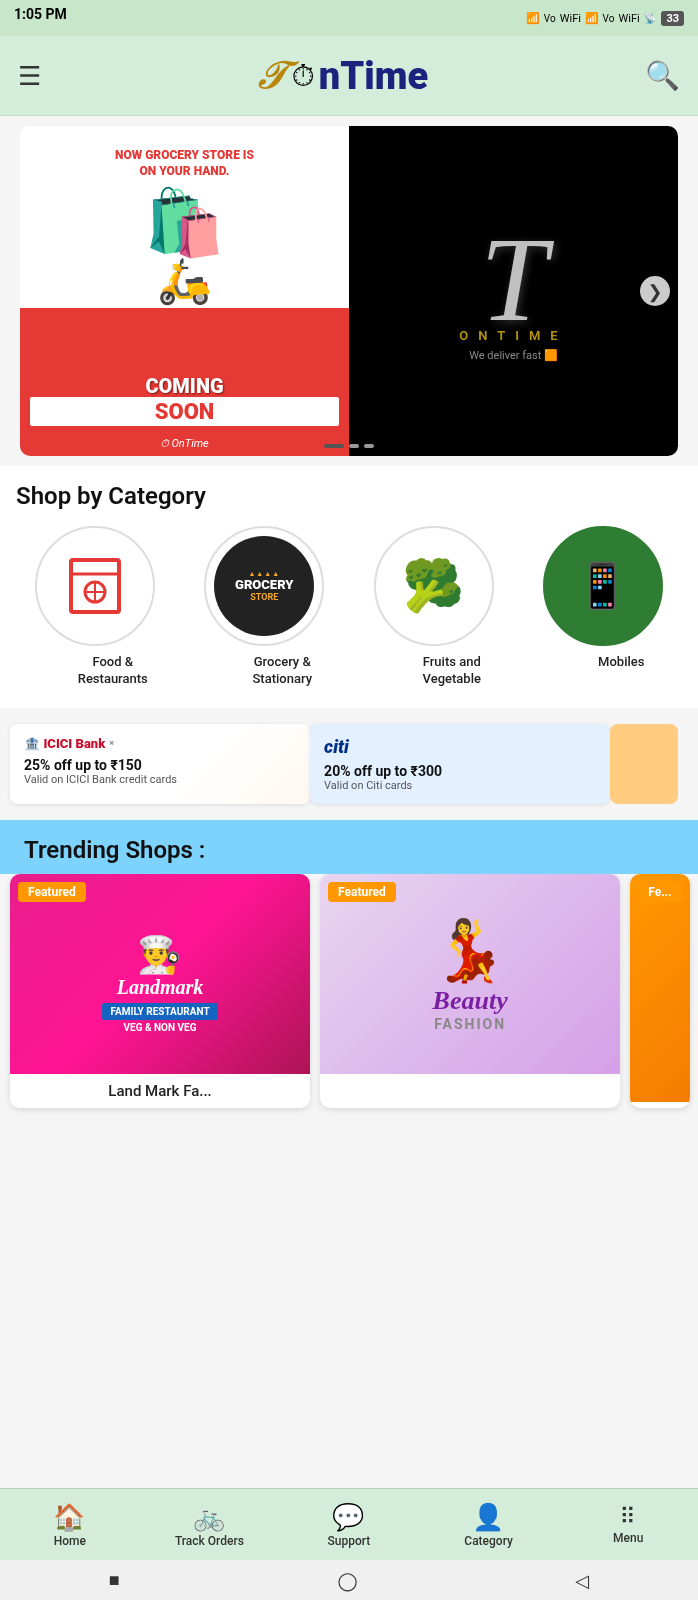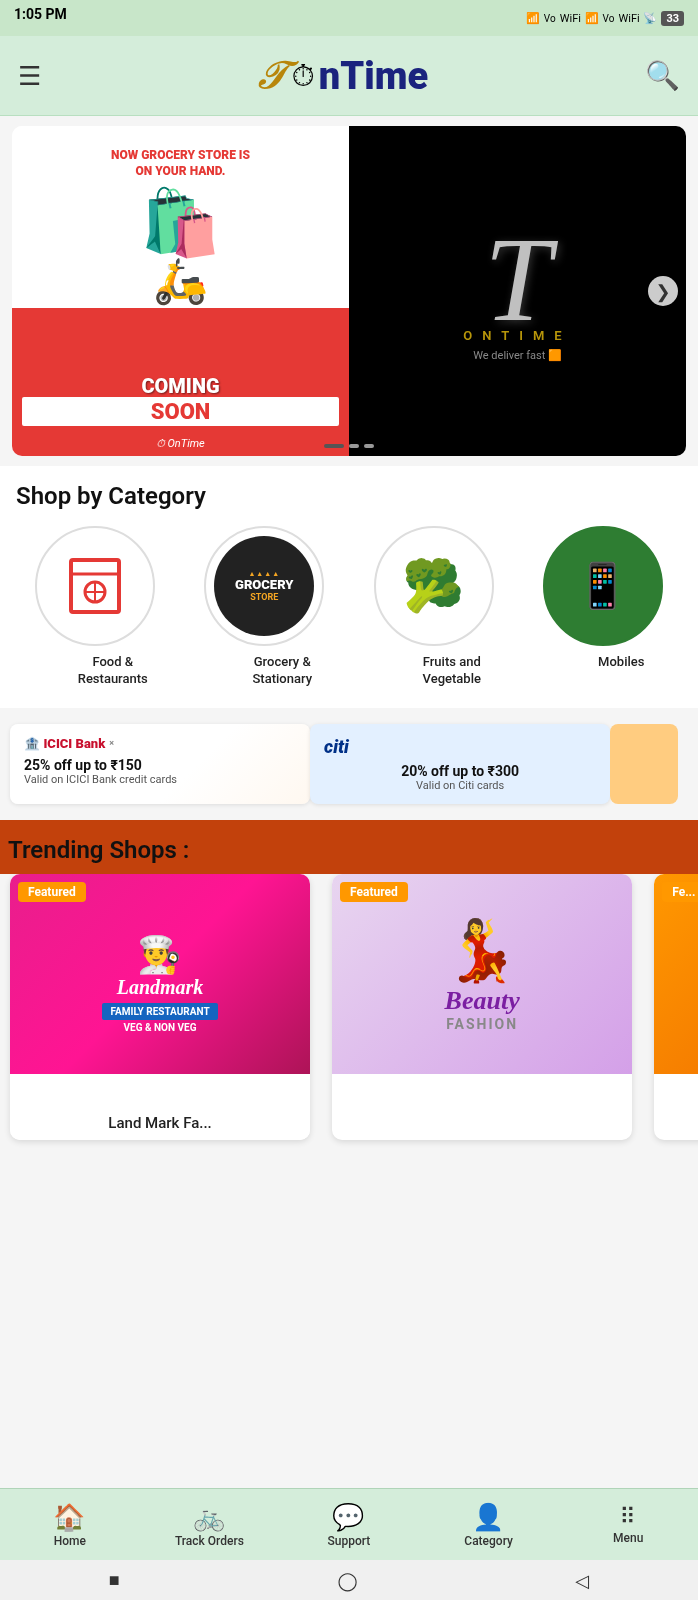--- a/index.html
+++ b/index.html
@@ -55,21 +55,21 @@
     }
     .header-search-icon {
       font-size: 28px;
       color: #333;
       cursor: pointer;
     }
 
     
     .carousel {
       position: relative;
-      margin: 10px 12px;
+      margin: 10px 20px;
       border-radius: 10px;
       overflow: hidden;
       height: 330px;
       background: #fff;
     }
     .carousel-inner {
       display: flex;
       height: 100%;
     }
     .carousel-slide {
@@ -237,21 +237,20 @@
       border-radius: 8px;
       padding: 12px 14px;
       background: #fff;
       box-shadow: 0 1px 4px rgba(0,0,0,0.1);
     }
     .offer-card.icici {
       background: linear-gradient(135deg, #fff 60%, #fff8f0 100%);
     }
     .offer-card.citi {
       background: #e3f0ff;
-      text-align: center;
     }
     .offer-bank-logo {
       font-size: 12px;
       font-weight: bold;
       margin-bottom: 6px;
       display: flex;
       align-items: center;
       gap: 4px;
     }
     .icici-logo { color: #c8102e; font-size: 11px; }
@@ -269,28 +268,28 @@
       flex: 0 0 10%;
       background: #ffcc80;
       border-radius: 8px;
     }
 
     
     .trending-title {
       font-size: 24px;
       font-weight: 600;
       color: #111;
-      padding: 16px 16px 10px 8px;
-      background: #c2410c;
+      padding: 16px 16px 10px 24px;
+      background: #7dd3fc;
     }
     .trending-shops {
       background: #f5f5f5;
       padding: 0 10px 100px 10px;
       display: flex;
-      gap: 22px;
+      gap: 10px;
       overflow: hidden;
     }
     .shop-card {
       flex: 0 0 calc(45% - 5px);
       border-radius: 10px;
       overflow: hidden;
       background: #fff;
       box-shadow: 0 2px 6px rgba(0,0,0,0.12);
       position: relative;
     }
@@ -374,21 +373,20 @@
       color: #888;
       letter-spacing: 2px;
     }
     .shop-name {
       padding: 8px 10px;
       font-size: 15px;
       font-weight: 500;
       color: #222;
       background: #fff;
       text-align: center;
-      margin-top: 32px;
     }
 
     
     .bottom-nav {
       position: fixed;
       bottom: 40px;
       left: 0;
       width: 698px;
       background: #d4edda;
       display: flex;
@@ -600,21 +598,21 @@
         <div class="featured-badge">Featured</div>
         <div class="beauty-content">
           <div class="beauty-figure">💃</div>
           <div class="beauty-text">Beauty</div>
           <div class="beauty-sub">FASHION</div>
         </div>
       </div>
     </div>
 
     <div class="shop-card" style="min-width:60px;flex:0 0 60px;">
-      <div class="shop-card-img shop-img-partial" style="height:200px;">
+      <div class="shop-card-img shop-img-partial" style="height:228px;">
         <div class="featured-badge">Fe...</div>
       </div>
     </div>
 
   </div>
 </div>
 
 <div class="bottom-nav">
 
   <div class="nav-item">

